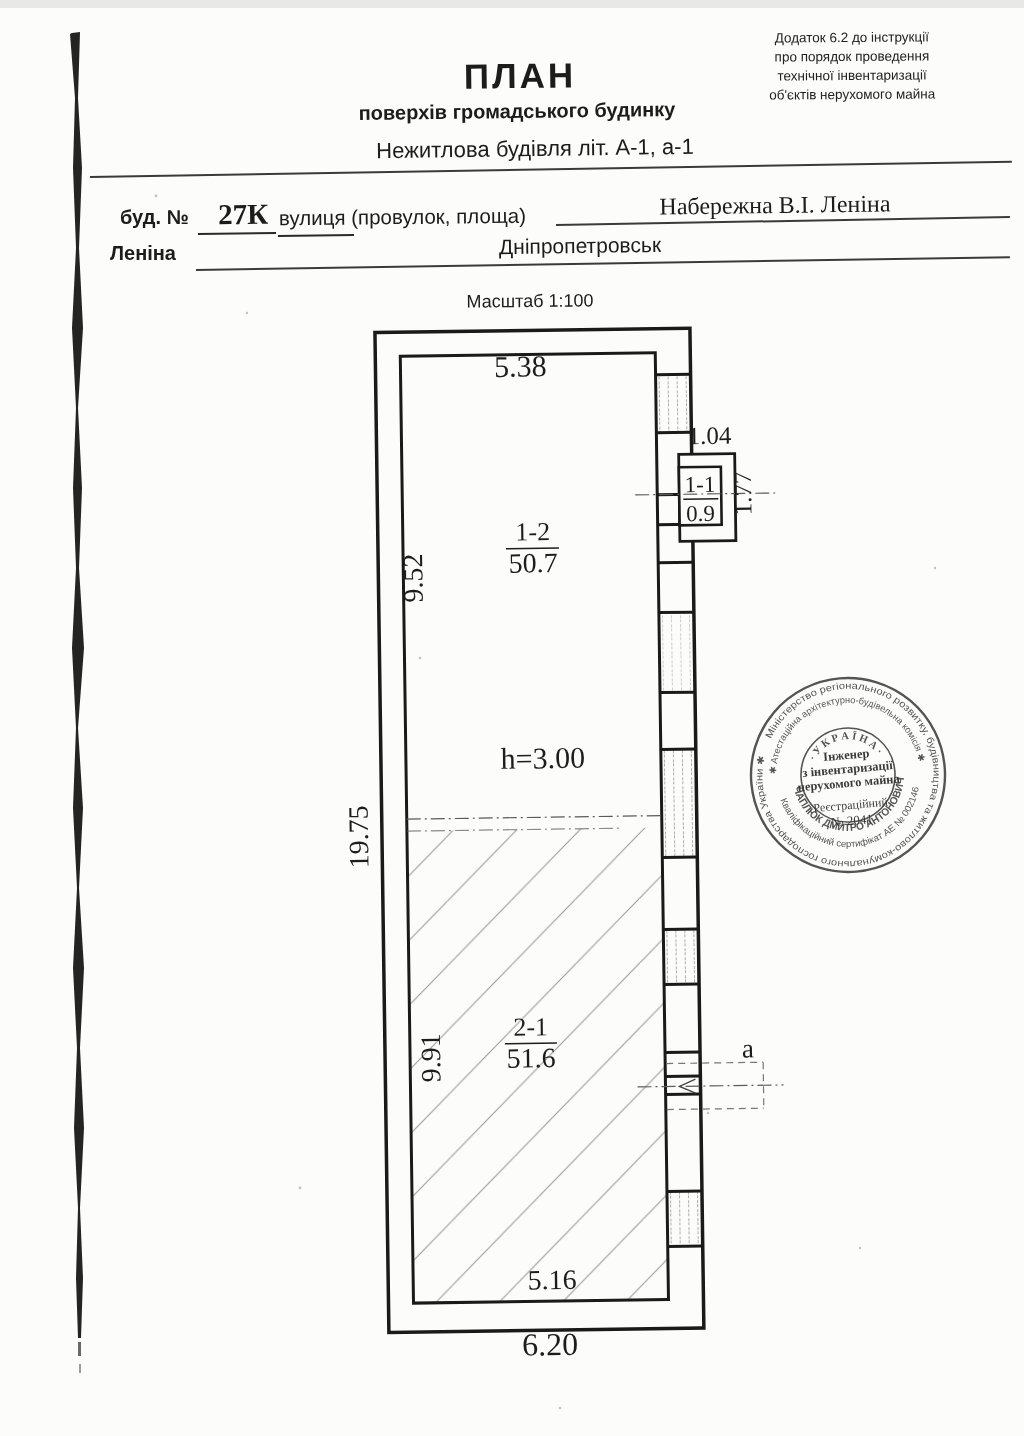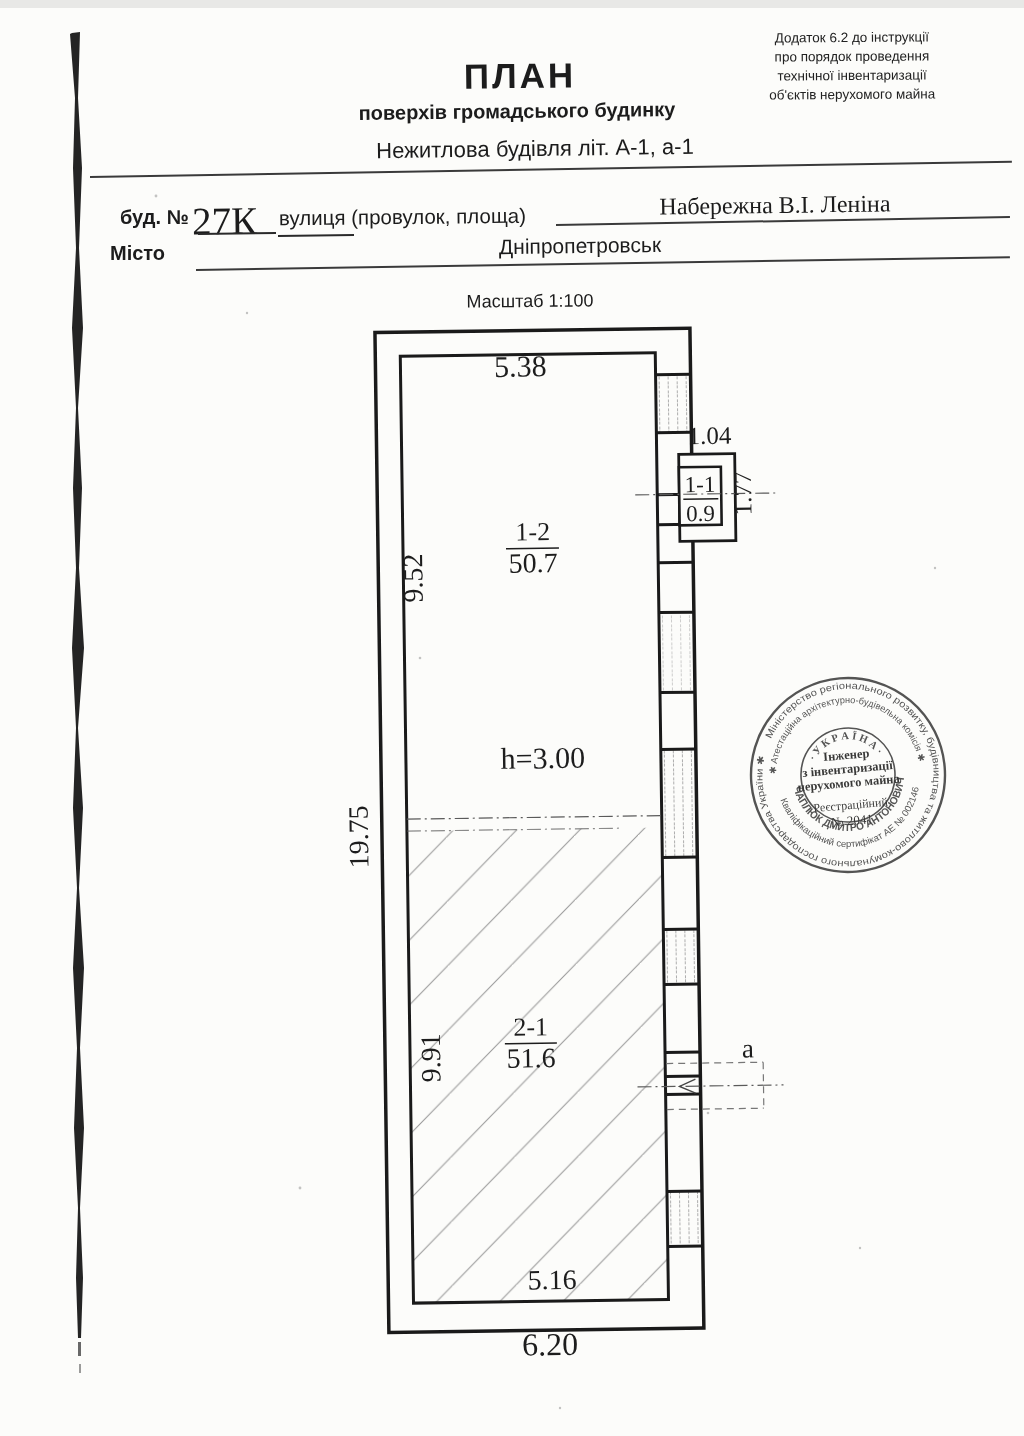--- a/index.html
+++ b/index.html
@@ -11,21 +11,21 @@
   .abs{position:absolute;}
   .serif{font-family:"Liberation Serif",serif;}
   .ctr{text-align:center;}
   .rule{position:absolute;height:2px;background:#2a2a2a;transform-origin:left center;}
   .thin{height:1.5px;background:#3a3a3a;}
   #appendix{left:752px;top:20px;width:200px;font-size:13.5px;line-height:19px;text-align:center;color:#222;transform:rotate(-0.4deg);}
   #docTitle{left:320px;top:48px;width:400px;font-size:35px;font-weight:bold;letter-spacing:3px;transform:rotate(-0.7deg);}
   #docSubtitle{left:317px;top:92px;width:400px;font-size:20px;font-weight:bold;transform:rotate(-0.7deg);}
   #buildingLine{left:335px;top:128px;width:400px;font-size:22px;transform:rotate(-0.8deg);}
   #houseLabel{left:120px;top:198px;font-size:20px;font-weight:bold;}
-  #houseNumber{left:192px;top:190px;font-size:39px;transform:rotate(-0.8deg);}
+  #houseNumber{left:218px;top:190px;font-size:29px;transform:rotate(-0.8deg);font-weight:bold;}
   #streetLabel{left:279px;top:197px;font-size:20.5px;transform:rotate(-0.6deg);}
   #streetValue{left:600px;top:184px;width:350px;font-size:24px;transform:rotate(-0.8deg);}
   #cityLabel{left:110px;top:234px;font-size:20px;font-weight:bold;}
   #cityValue{left:470px;top:226px;width:220px;font-size:21px;transform:rotate(-0.8deg);}
   #scaleLabel{left:430px;top:283px;width:200px;font-size:18px;transform:rotate(-0.5deg);}
   svg text{fill:#1d1d1d;}
   .dim{font-family:"Liberation Serif",serif;}
   .stampT{fill:#3d3d3d;}
 </style>
 </head>
@@ -63,21 +63,21 @@
 
   <div id="houseLabel" class="abs">буд. №</div>
   <div id="houseNumber" class="abs serif">27К</div>
   <div class="rule" style="left:198px;top:225px;width:78px;transform:rotate(-0.8deg);"></div>
 
   <div id="streetLabel" class="abs">вулиця (провулок, площа)</div>
   <div class="rule" style="left:278px;top:227px;width:76px;transform:rotate(-0.8deg);"></div>
   <div id="streetValue" class="abs serif ctr">Набережна В.І. Леніна</div>
   <div class="rule thin" style="left:556px;top:216px;width:454px;transform:rotate(-1deg);"></div>
 
-  <div id="cityLabel" class="abs">Місто</div>
+  <div id="cityLabel" class="abs">Леніна</div>
   <div id="cityValue" class="abs ctr">Дніпропетровськ</div>
   <div class="rule thin" style="left:196px;top:261px;width:814px;transform:rotate(-0.9deg);"></div>
 
   <div id="scaleLabel" class="abs ctr">Масштаб 1:100</div>
 
   <svg class="abs" style="left:335px;top:318px;transform:rotate(-0.8deg);transform-origin:80px 10px;" width="440" height="1040" viewBox="-40 0 440 1040">
     <defs>
       <pattern id="winHatch" width="9" height="9" patternUnits="userSpaceOnUse">
         <path d="M4.5,0 V9" stroke="#adadad" stroke-width="1" stroke-dasharray="3 2"></path>
       </pattern>

